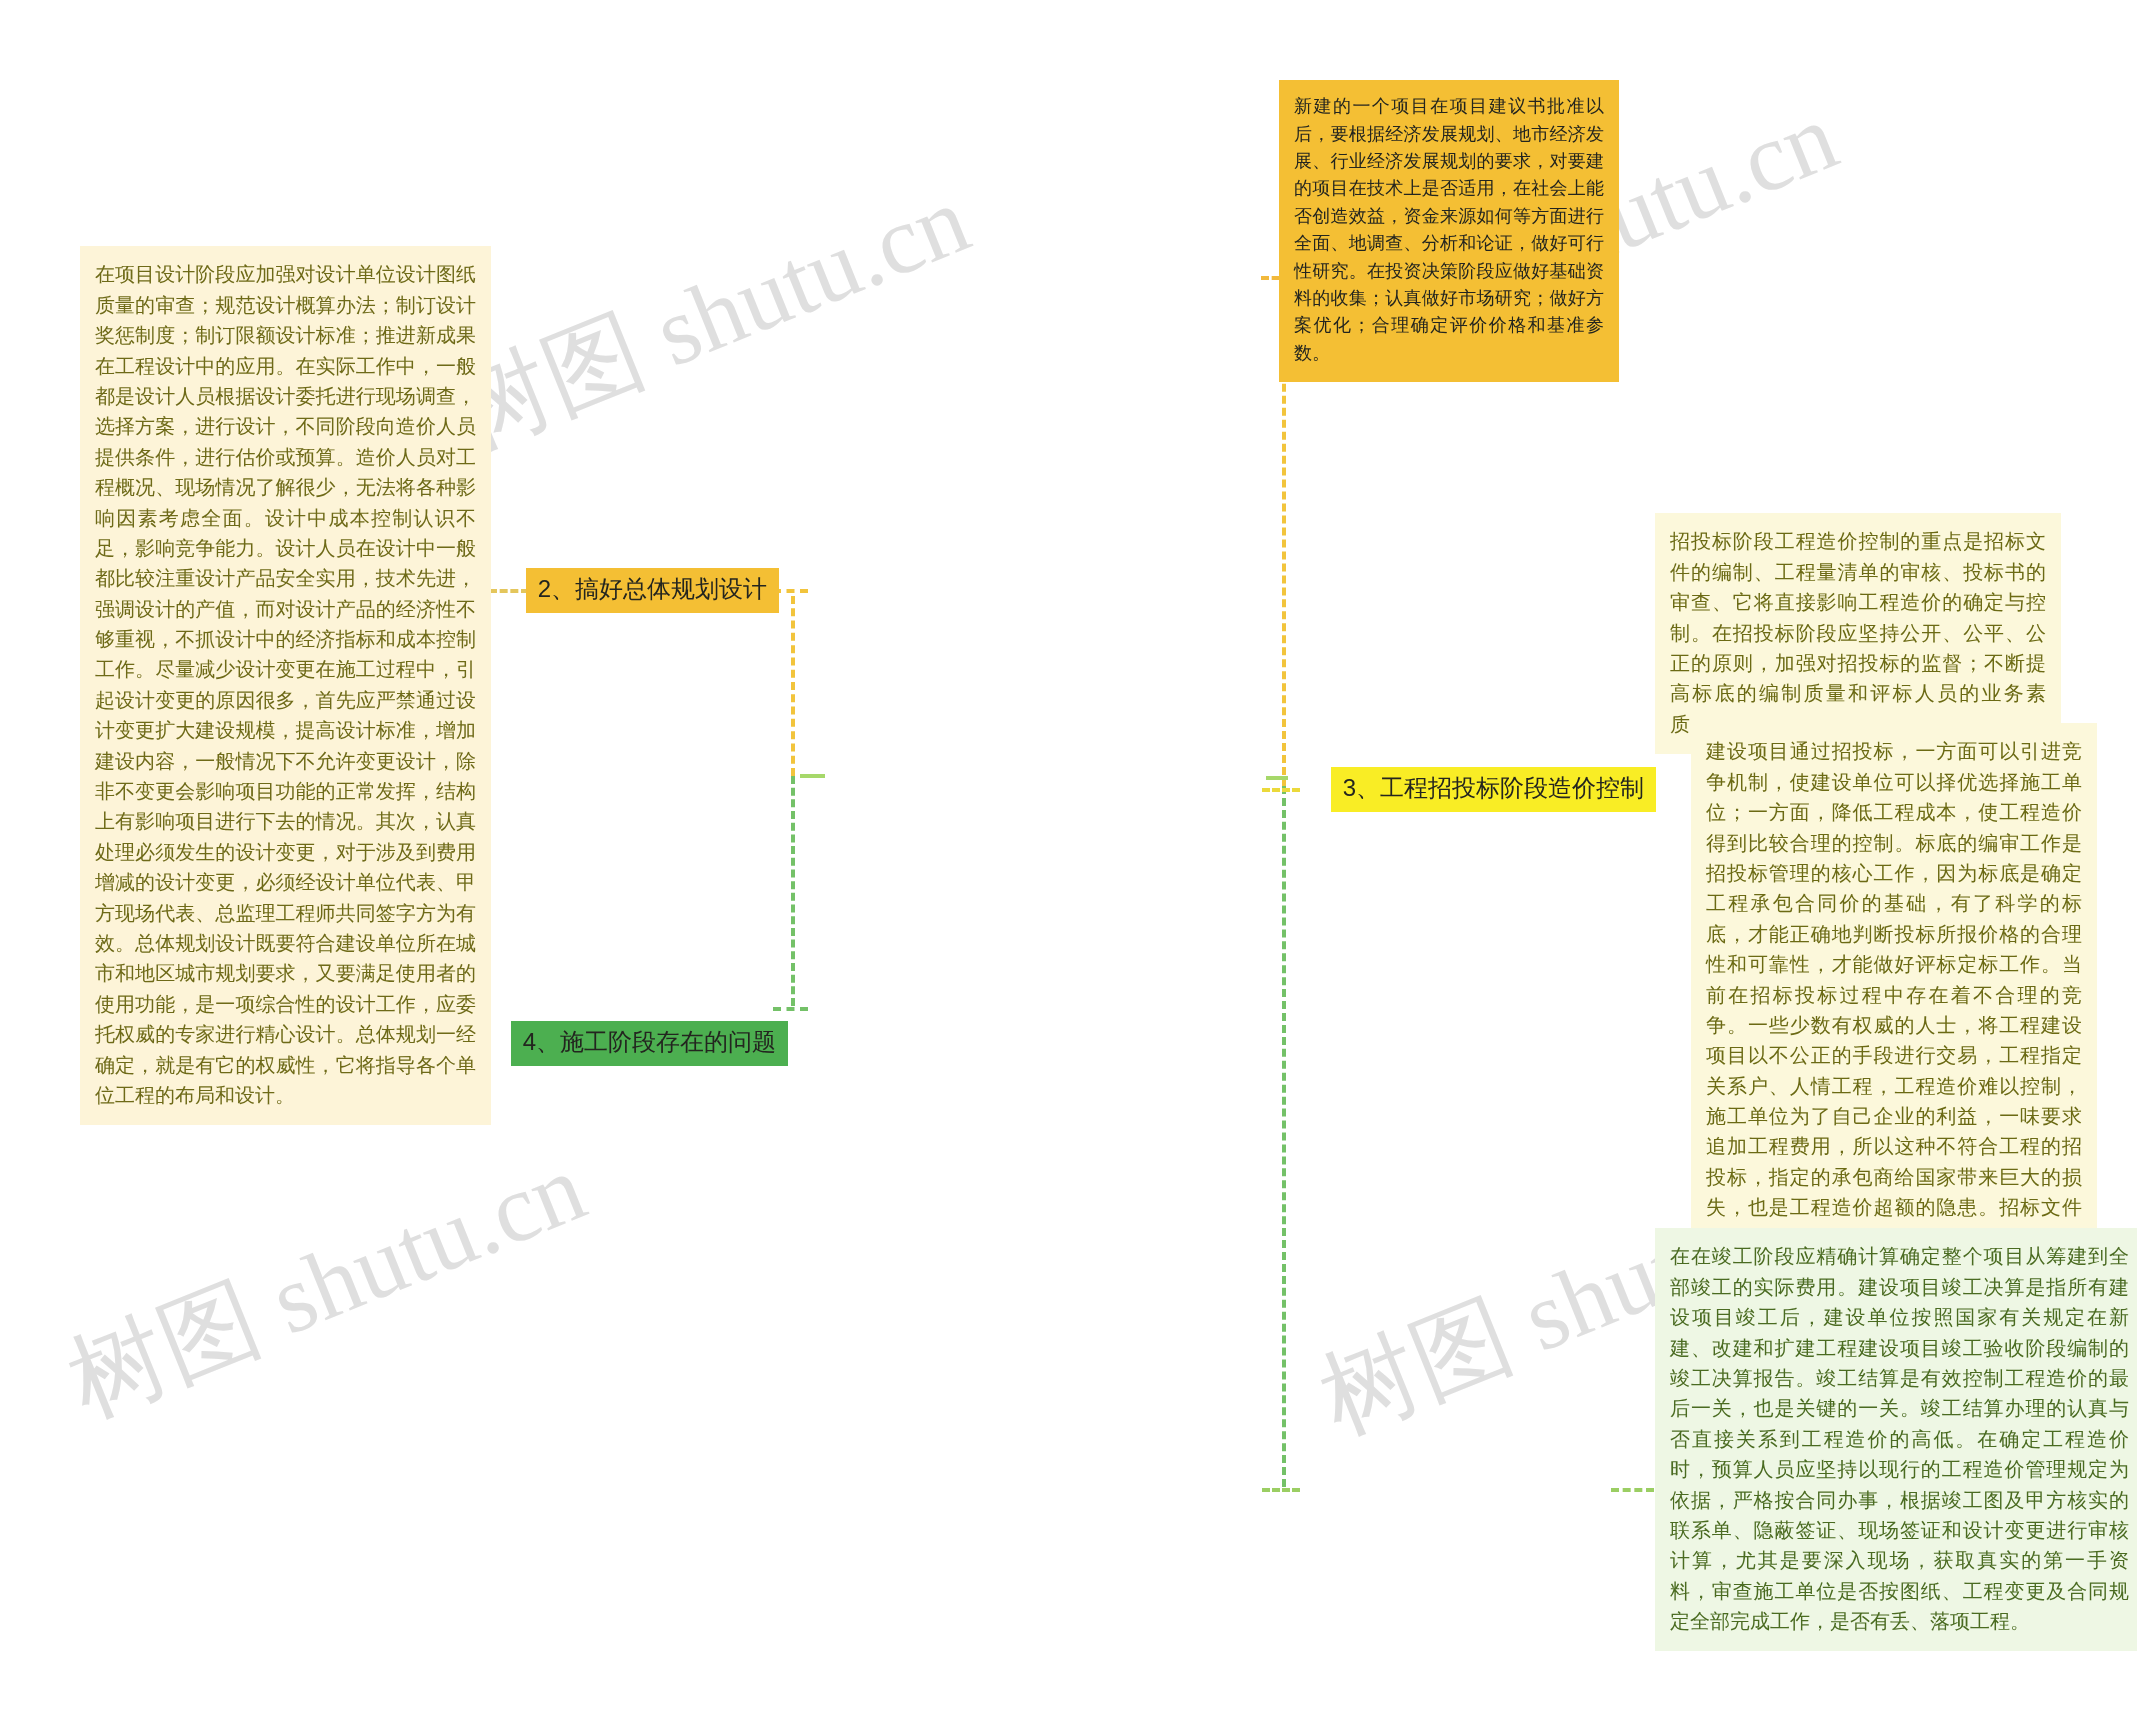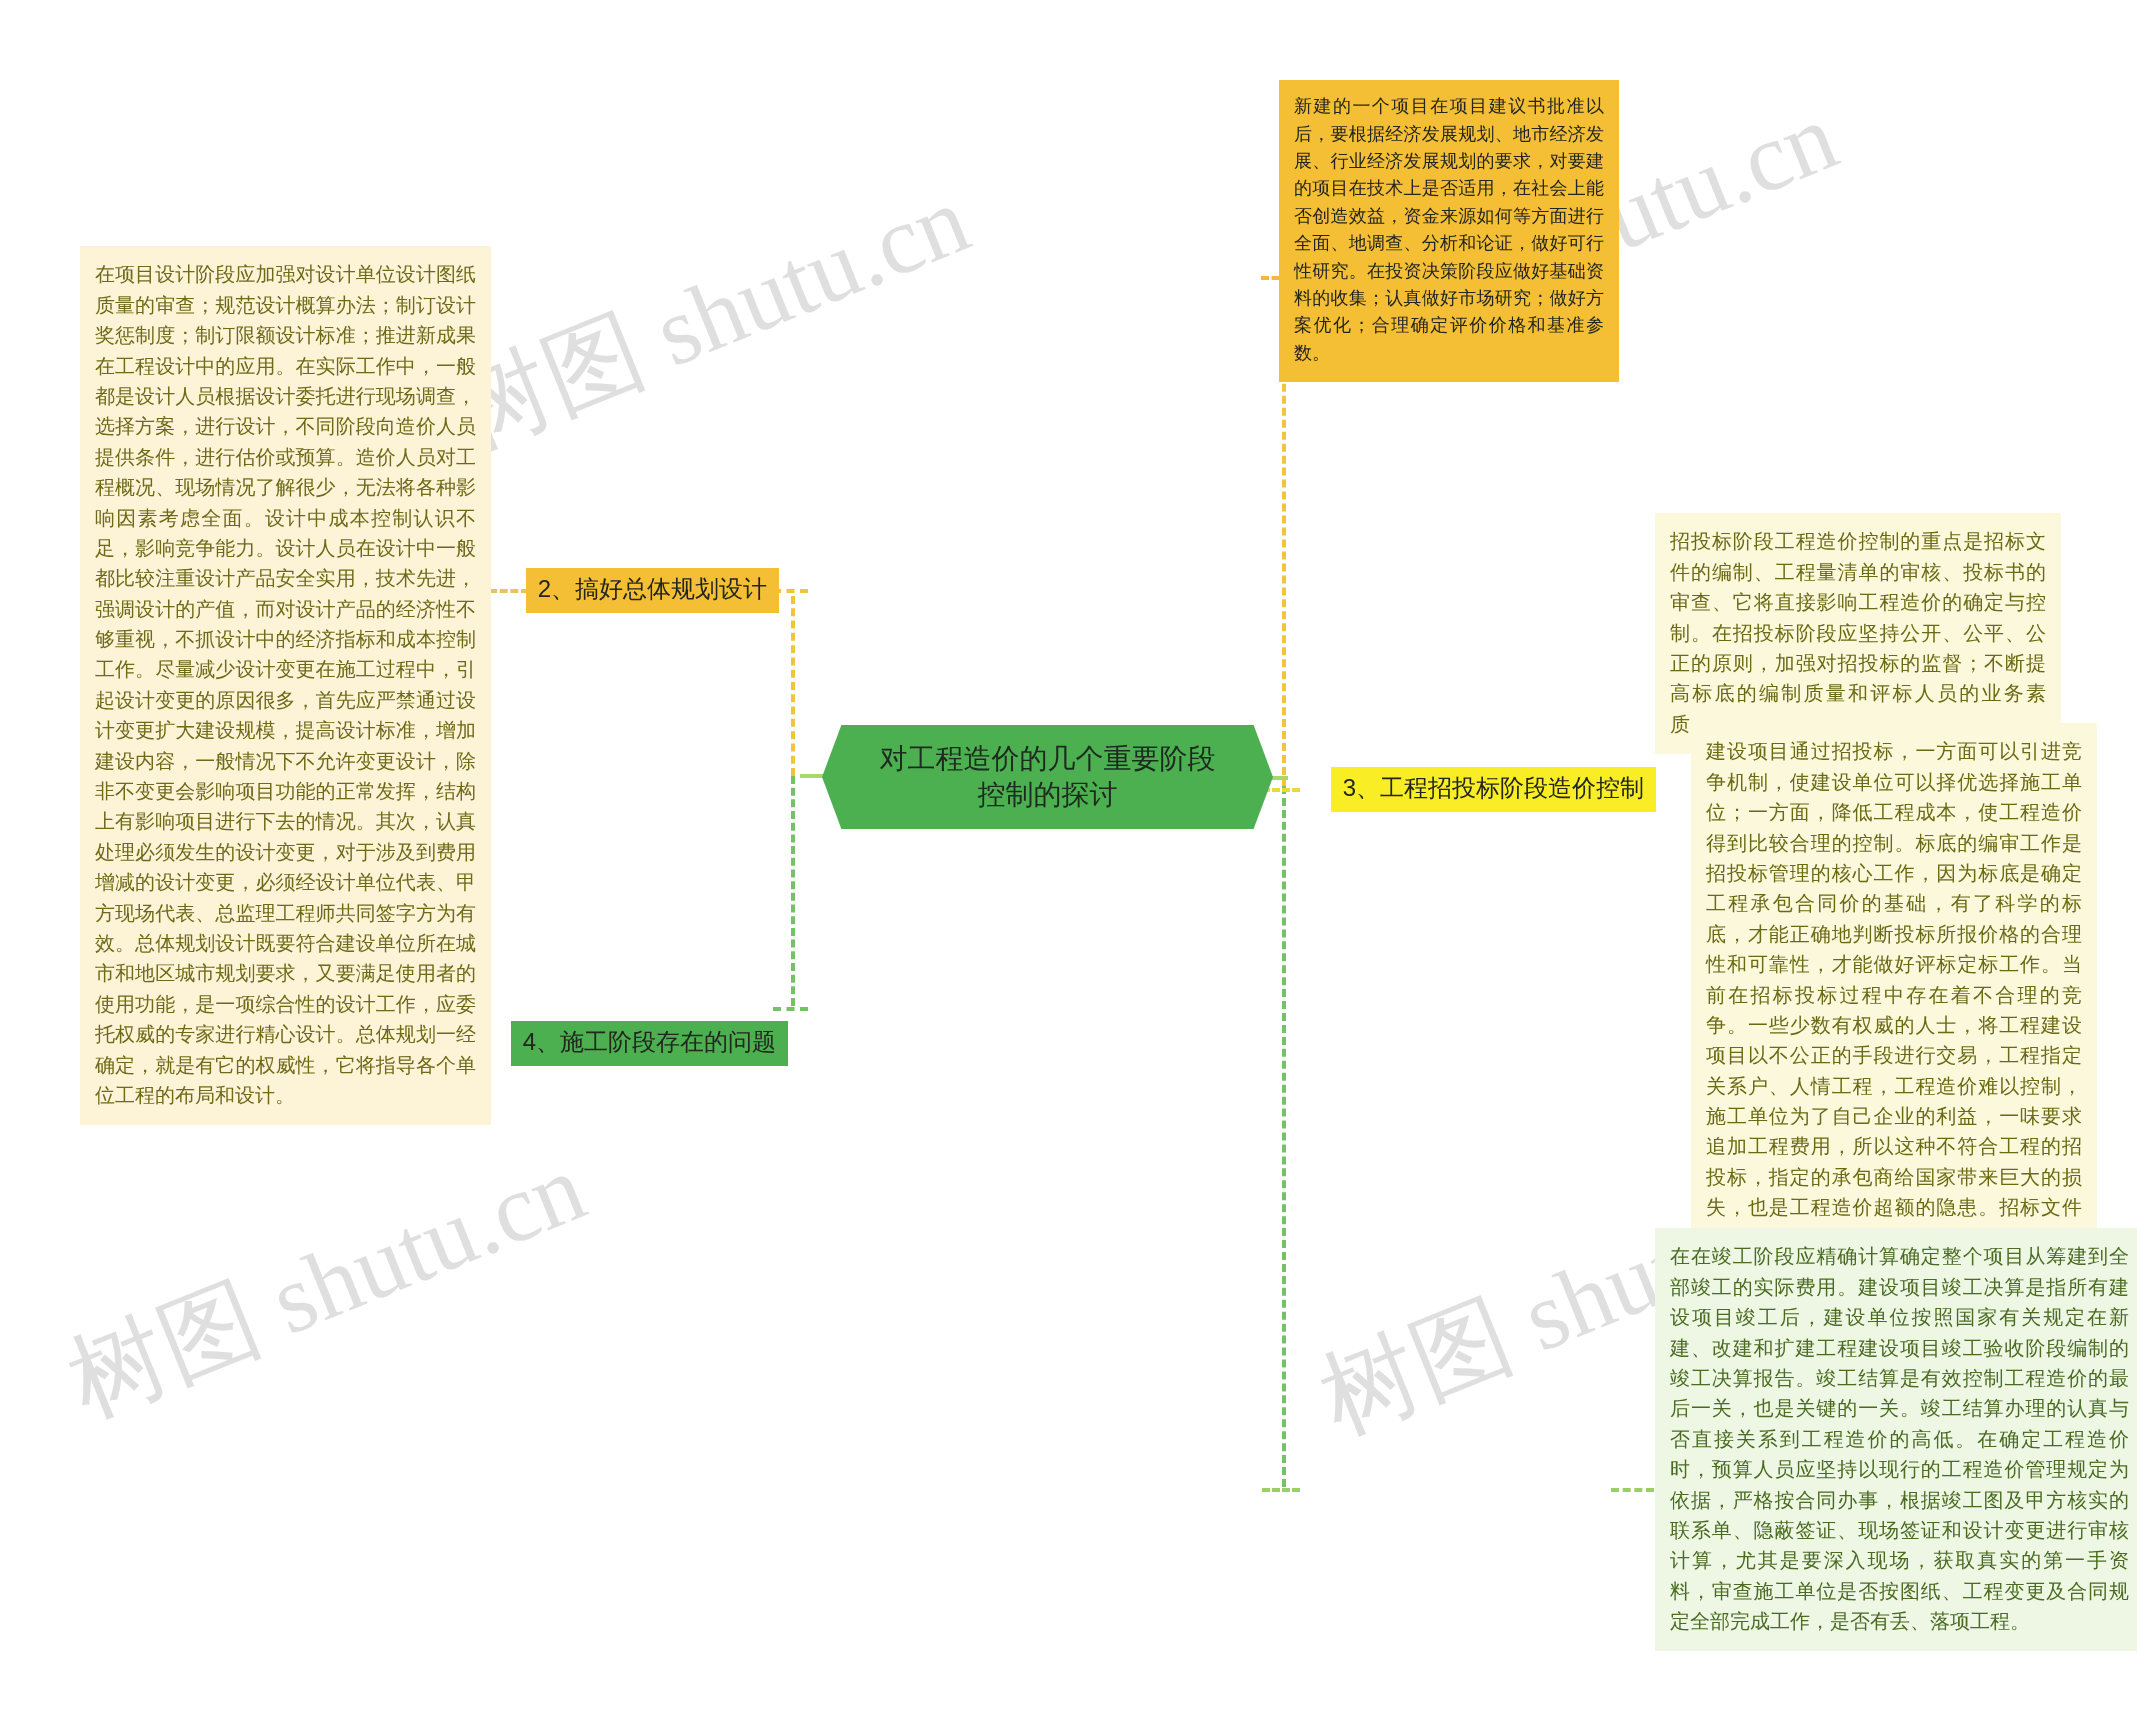--- a/index.html
+++ b/index.html
@@ -109,23 +109,20 @@
   <div class="conn vline" style="left:791px;top:596px;height:180px;border-left-color:#f2c43c;"></div>
   <div class="conn vline" style="left:791px;top:776px;height:230px;border-left-color:#74c168;"></div>
   <div class="conn hsolid" style="left:800px;top:774px;width:25px;background:#a6d86a;"></div>
 
   <div class="conn hline" style="left:773px;top:589px;width:35px;border-top-color:#f2c43c;"></div>
 
   <div class="conn hline" style="left:773px;top:1007px;width:35px;border-top-color:#74c168;"></div>
 
   <div class="conn hline" style="left:489px;top:589px;width:40px;border-top-color:#e4c65c;"></div>
 
-  <div id="central">
-    <div class="ctext">对工程造价的几个重要阶段控制的探讨</div>
-  </div>
 
   <div class="node detail bg-cream txt-olive" style="left:80px;top:246px;width:411px;">
     <span>在项目设计阶段应加强对设计单位设计图纸质量的审查；规范设计概算办法；制订设计奖惩制度；制订限额设计标准；推进新成果在工程设计中的应用。在实际工作中，一般都是设计人员根据设计委托进行现场调查，选择方案，进行设计，不同阶段向造价人员提供条件，进行估价或预算。造价人员对工程概况、现场情况了解很少，无法将各种影响因素考虑全面。设计中成本控制认识不足，影响竞争能力。设计人员在设计中一般都比较注重设计产品安全实用，技术先进，强调设计的产值，而对设计产品的经济性不够重视，不抓设计中的经济指标和成本控制工作。尽量减少设计变更在施工过程中，引起设计变更的原因很多，首先应严禁通过设计变更扩大建设规模，提高设计标准，增加建设内容，一般情况下不允许变更设计，除非不变更会影响项目功能的正常发挥，结构上有影响项目进行下去的情况。其次，认真处理必须发生的设计变更，对于涉及到费用增减的设计变更，必须经设计单位代表、甲方现场代表、总监理工程师共同签字方为有效。总体规划设计既要符合建设单位所在城市和地区城市规划要求，又要满足使用者的使用功能，是一项综合性的设计工作，应委托权威的专家进行精心设计。总体规划一经确定，就是有它的权威性，它将指导各个单位工程的布局和设计。</span>
   </div>
 
   <div class="node topic bg-orange txt-dark" style="left:526px;top:568px;">
     <span>2、搞好总体规划设计</span>
   </div>
 
   <div class="node topic bg-green txt-dark" style="left:511px;top:985px;margin-top:36px;">

